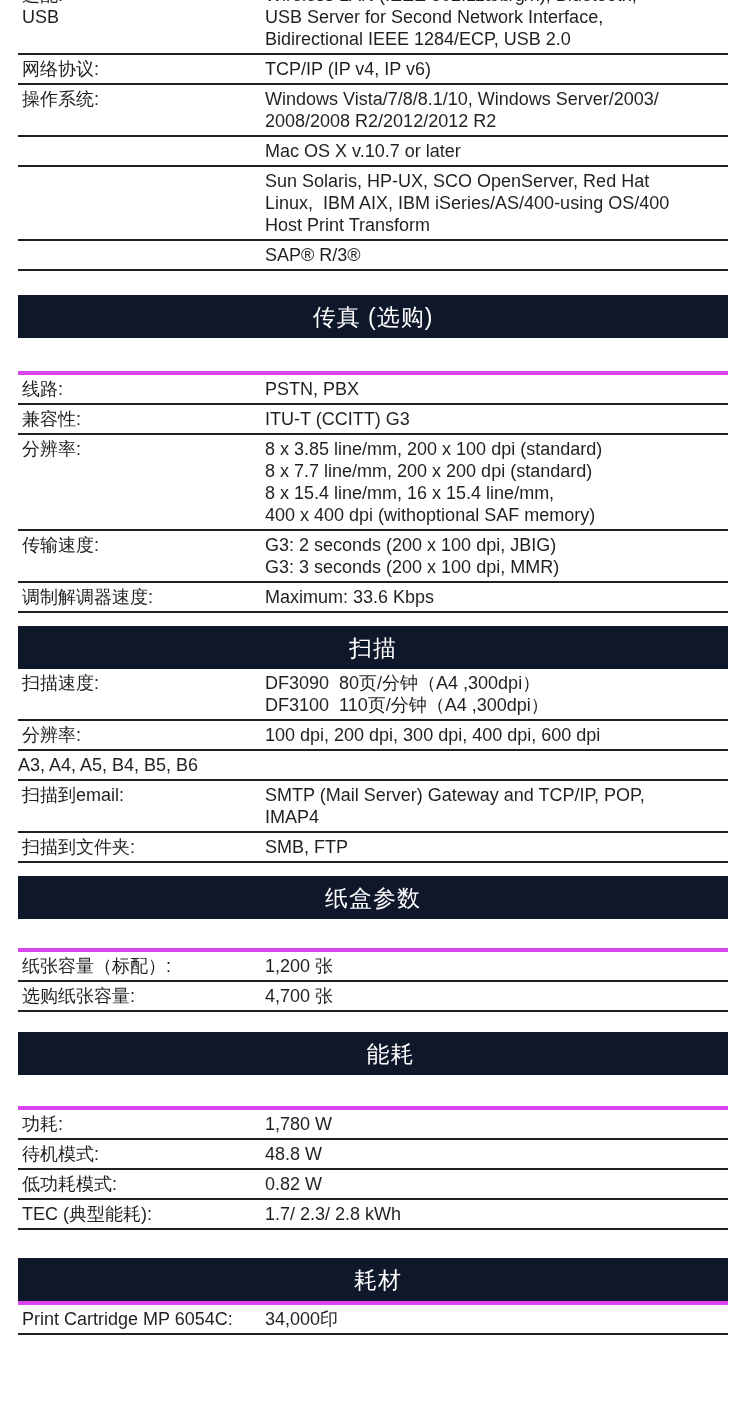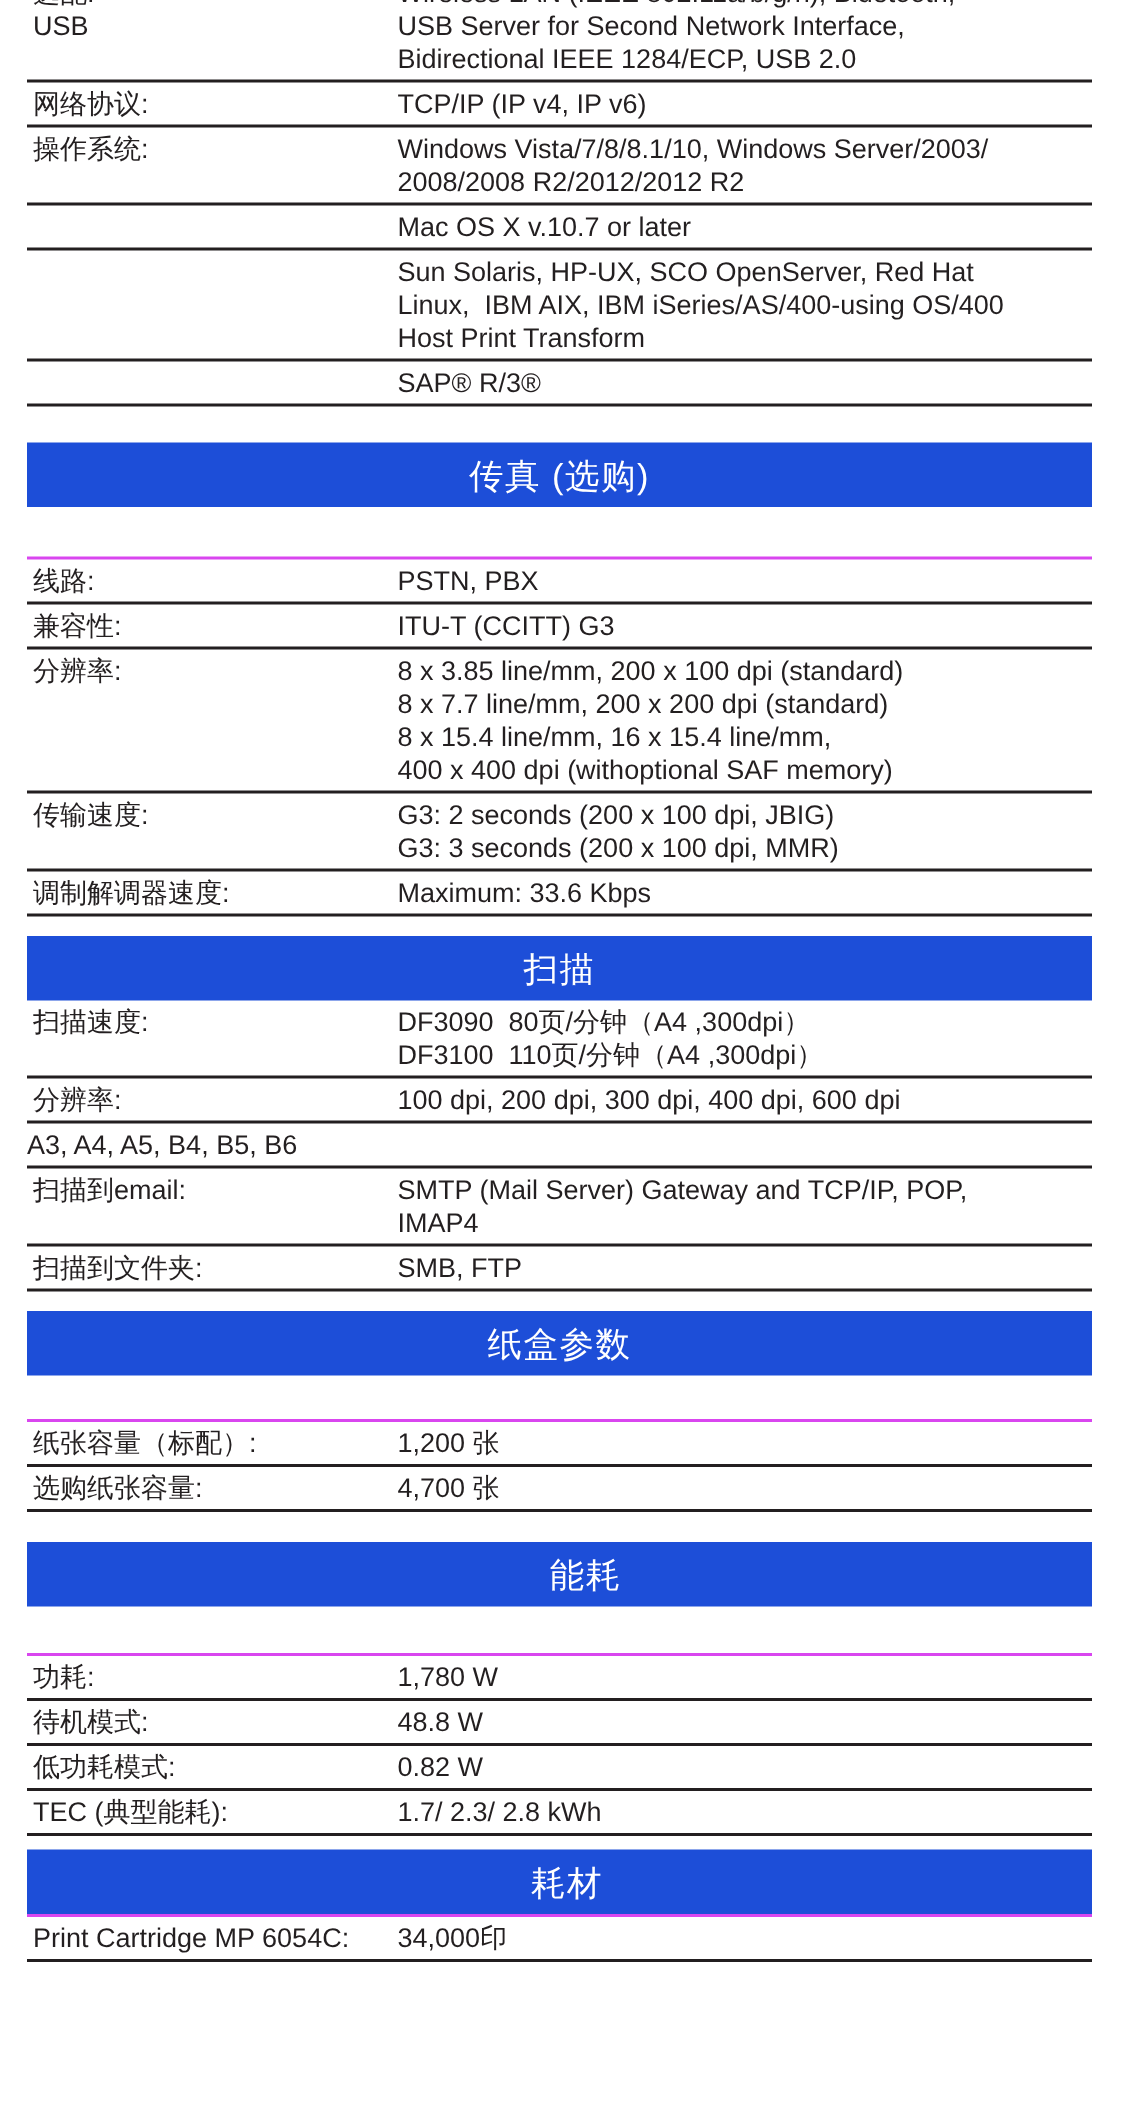--- a/index.html
+++ b/index.html
@@ -12,29 +12,29 @@
   }
   #sheet {
     position: absolute;
     left: 18px; top: -24px;
     width: 710px;
     font-size: 18px;
     line-height: 22px;
   }
   .section-header {
     height: 43px;
-    background: #1d4ed8;
+    background: #0f172a;
     color: #ffffff;
     font-size: 23px;
     display: flex;
     align-items: center;
     justify-content: center;
     letter-spacing: 1px;
   }
-  .spec-table { border-top: 2px solid #d946ef; }
+  .spec-table { border-top: 4px solid #d946ef; }
   .sec-0 .spec-table, .sec-2 .spec-table { border-top: none; }
 
   .spec-row {
     display: flex;
     padding: 3px 0;
     border-bottom: 2px solid #231f20;
   }
   .sec-0 .spec-row:first-child { padding-top: 8px; }
 
   .spec-label {
@@ -50,21 +50,21 @@
   }
 
   
   .sec-1 .section-header { margin-top: 24px; }
   .sec-1 .spec-table    { margin-top: 33px; }
   .sec-2 .section-header { margin-top: 13px; text-align: right; }
   .sec-3 .section-header { margin-top: 13px; }
   .sec-3 .spec-table    { margin-top: 29px; }
   .sec-4 .section-header { margin-top: 20px; padding-left: 35px; }
   .sec-4 .spec-table    { margin-top: 31px; }
-  .sec-5 .section-header { margin-top: 9px; padding-left: 10px; }
+  .sec-5 .section-header { margin-top: 28px; padding-left: 10px; }
   .sec-5 .spec-table    { }
 </style>
 </head>
 <body>
 
 <main id="sheet">
     <section class="sec sec-0">
       <div class="spec-table">
         <div class="spec-row">
           <div class="spec-label">选配:

